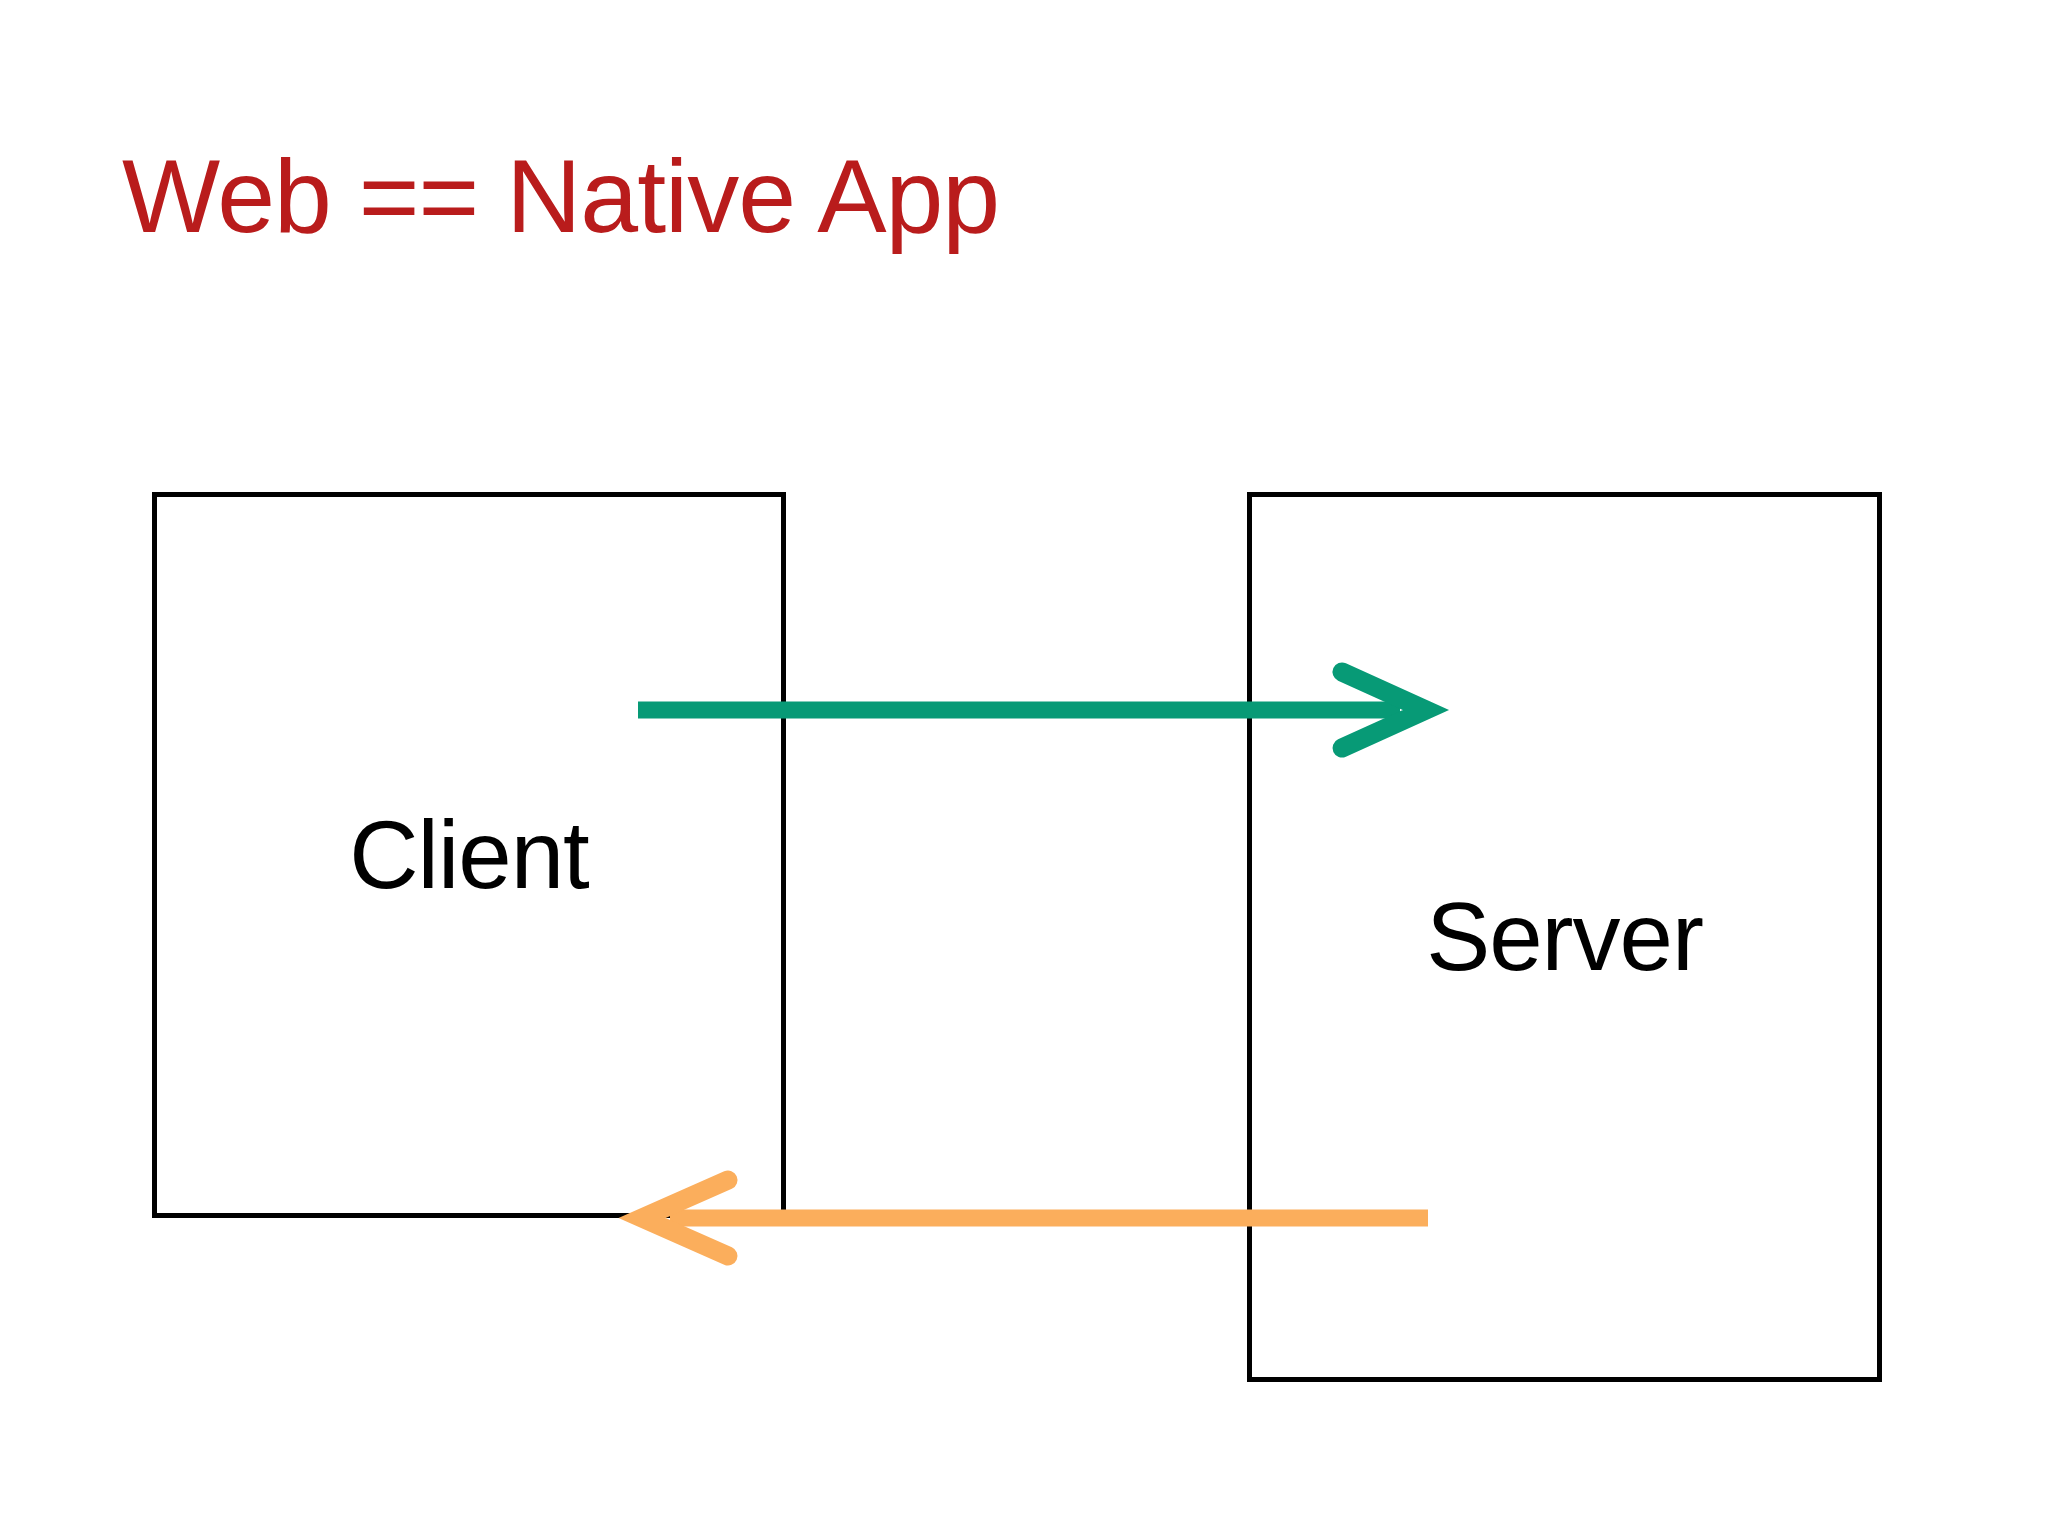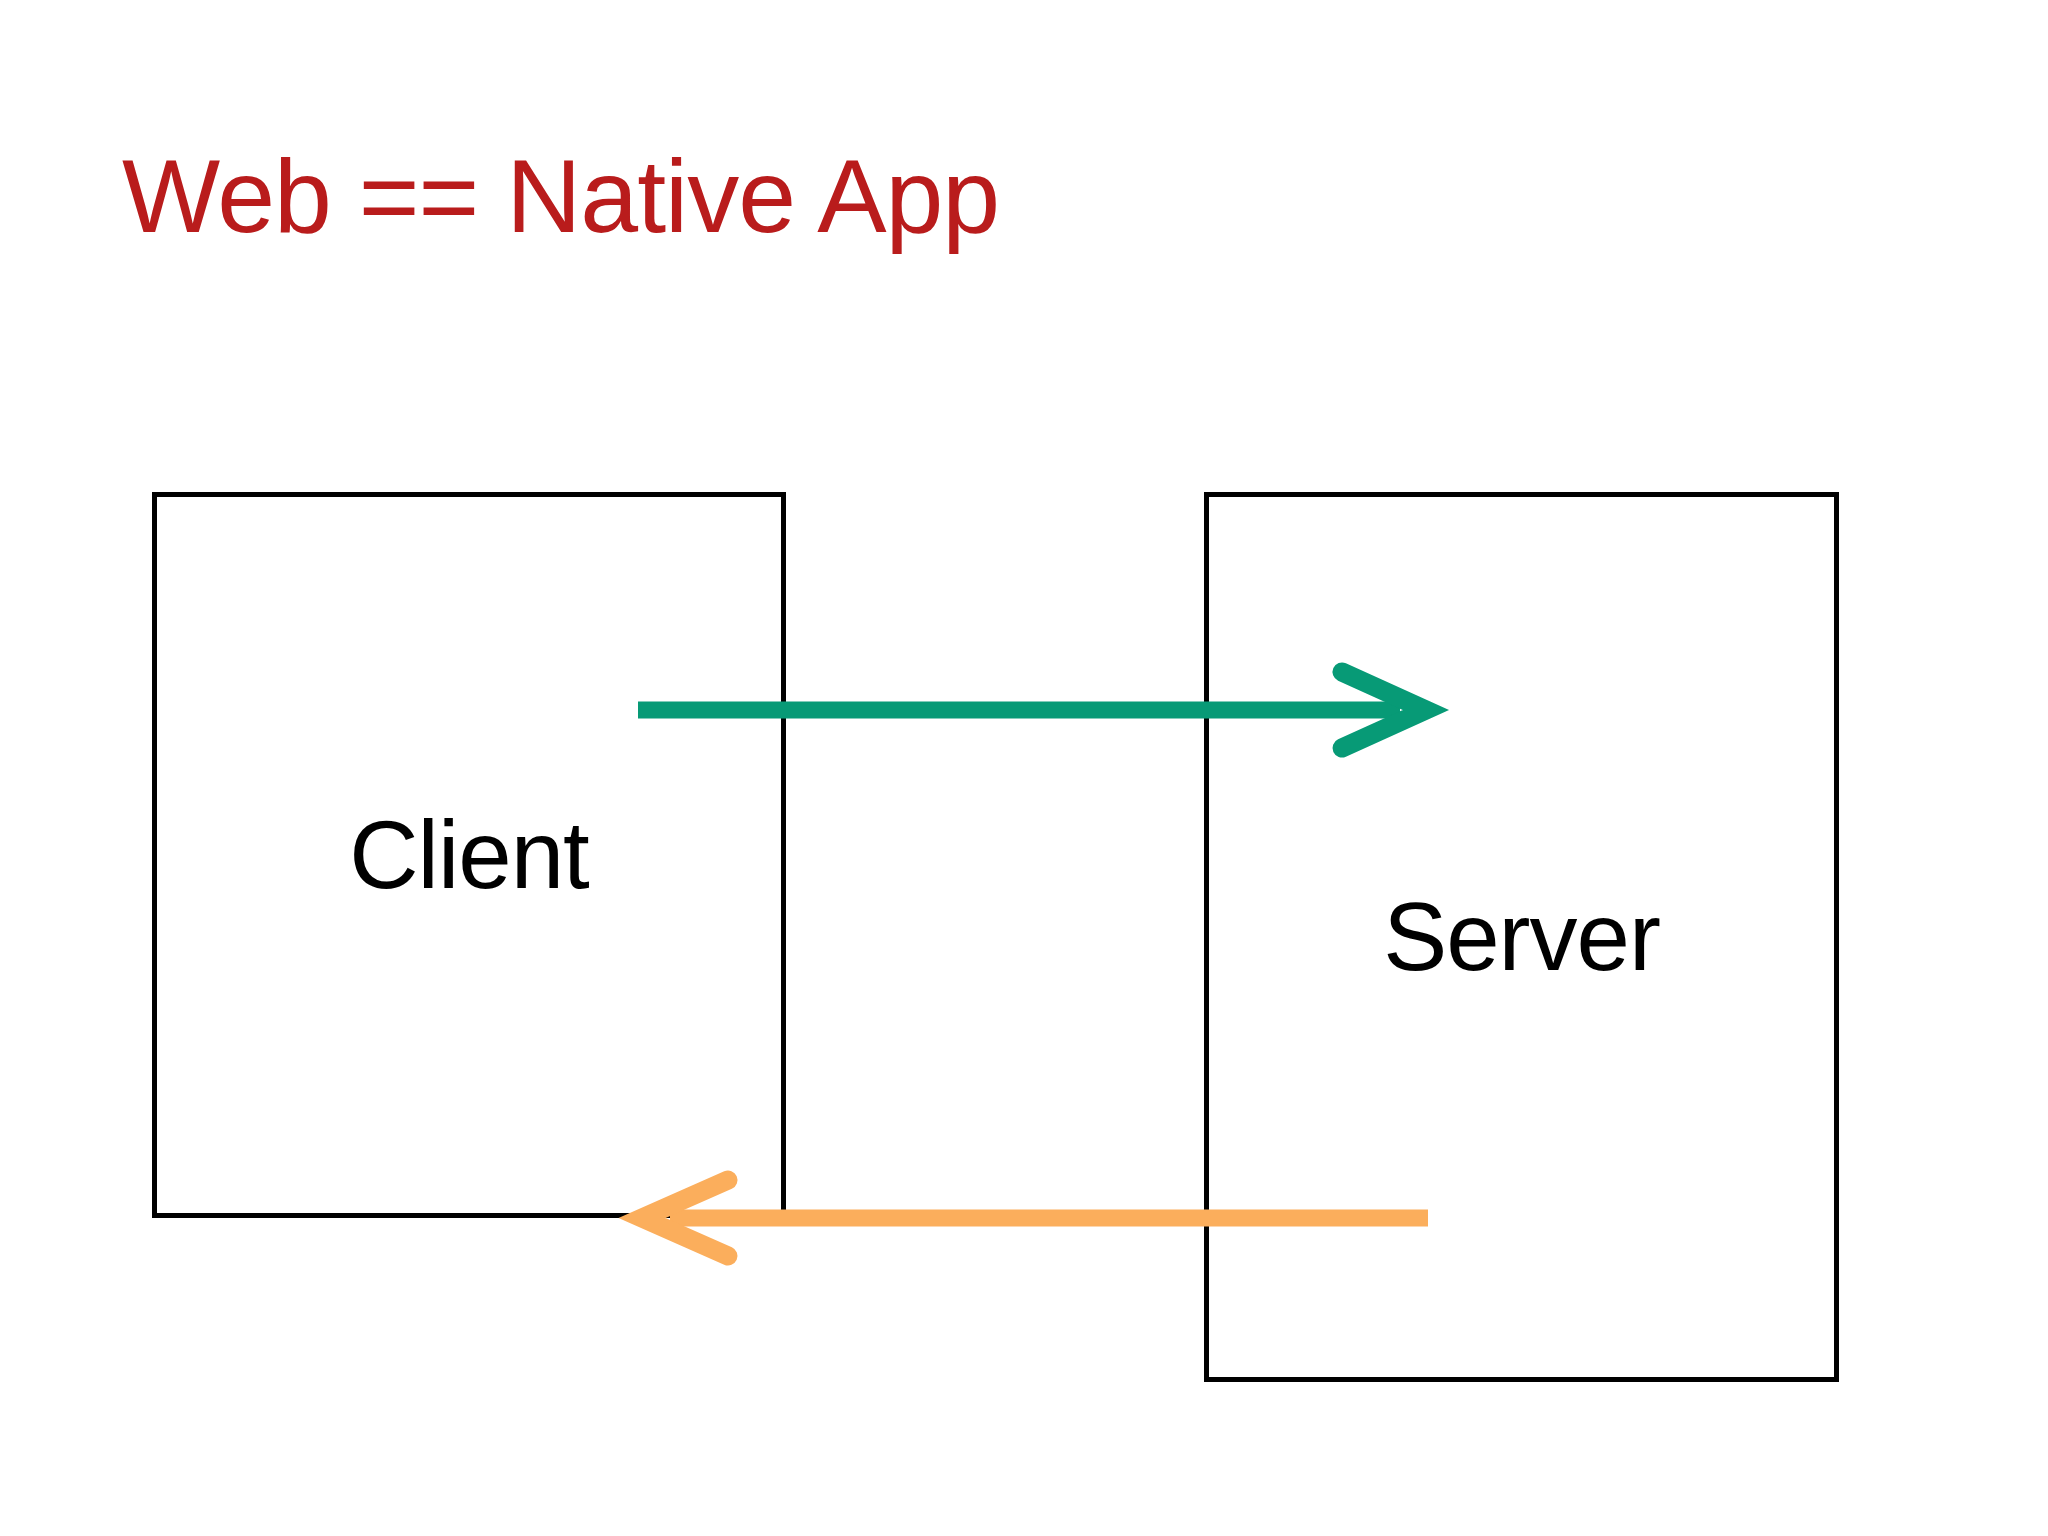--- a/index.html
+++ b/index.html
@@ -42,21 +42,21 @@
     border: 5px solid #000000;
     background: #ffffff;
   }
   #client-box {
     left: 152px;
     top: 492px;
     width: 634px;
     height: 726px;
   }
   #server-box {
-    left: 1204px;
+    left: 1247px;
     top: 492px;
     width: 635px;
     height: 890px;
   }
   .node-label {
     position: absolute;
     left: 0;
     right: 0;
     top: 50%;
     transform: translateY(-50%);

